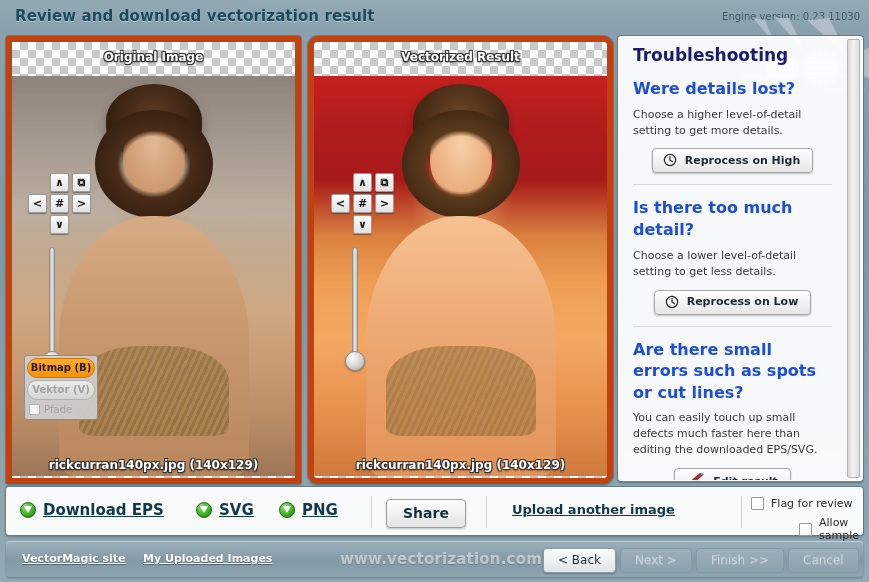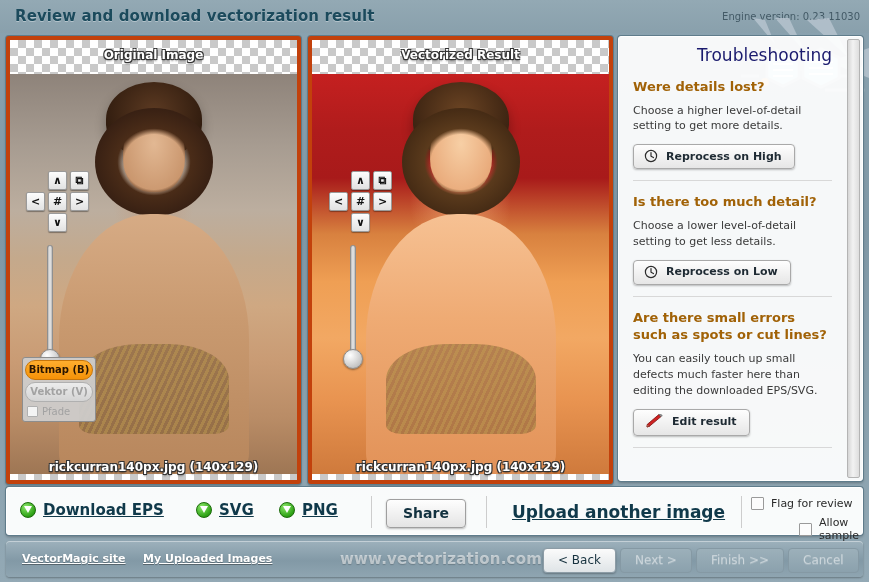--- a/index.html
+++ b/index.html
@@ -38,27 +38,27 @@
   }
 
   
   .work-area {
     position:absolute; left:0; top:33px; width:869px; height:450px;
   }
 
   .img-panel {
     position:absolute; top:3px; height:448px;
     background:#ffffff;
-    border:4px solid #c2410c;
+    border:6px solid #c2410c;
     border-radius:3px;
     box-shadow: 0 0 0 1px #5f7c8b, 0 2px 3px rgba(0,0,0,0.28);
     overflow:hidden;
   }
   #panel-original { left:6px;  width:295px; }
-  #panel-result   { left:308px; width:305px; }
+  #panel-result   { left:308px; width:305px;border-radius:10px; }
 
   .checker {
     position:absolute; inset:0;
     background-image:
       linear-gradient(45deg,#c9c9c9 25%, transparent 25%, transparent 75%, #c9c9c9 75%),
       linear-gradient(45deg,#c9c9c9 25%, transparent 25%, transparent 75%, #c9c9c9 75%);
     background-size: 16px 16px;
     background-position: 0 0, 8px 8px;
     background-color:#ffffff;
   }
@@ -215,34 +215,34 @@
     border:1px solid #ffffff;
     border-radius:3px;
     box-shadow: 0 0 0 1px #5f7c8b, 0 2px 3px rgba(0,0,0,0.28);
     overflow:hidden;
   }
   .ts-inner {
     position:absolute; left:0; top:0; right:16px; bottom:0;
     padding:8px 14px 0 14px;
   }
   .ts-title {
-    text-align:right;
-    font-size:17px; font-weight:normal; color:#1b1b6e;
+    text-align:left;
+    font-size:17px; font-weight:bold; color:#1b1b6e;
     margin-bottom:13px;
   }
   .ts-q {
-    font-size:13px; font-weight:bold; color:#a16207;
+    font-size:16px; font-weight:bold; color:#1d4ed8;
     line-height:1.35;
     margin-bottom:7px;
   }
   .ts-p {
     font-size:11px; color:#3a3a3a; line-height:1.45;
     margin-bottom:10px;
   }
-  .ts-btn-row { text-align:left; margin-bottom:11px; }
+  .ts-btn-row { text-align:center; margin-bottom:11px; }
   .ts-btn {
     display:inline-flex; align-items:center; gap:8px;
     background: linear-gradient(180deg,#fefefe,#e6e6e6);
     border:1px solid #a9a9a9;
     border-radius:4px;
     padding:4px 12px 5px 10px;
     font-size:11px; font-weight:bold; color:#1e2a33;
     box-shadow:0 1px 2px rgba(0,0,0,0.25);
     cursor:pointer;
   }
@@ -292,21 +292,21 @@
     padding:5px 16px 6px;
     background: linear-gradient(180deg,#fefefe,#e4e4e4);
     border:1px solid #9f9f9f;
     border-radius:4px;
     font-size:14px; font-weight:bold; color:#12313f;
     box-shadow:0 1px 2px rgba(0,0,0,0.25);
     cursor:pointer;
   }
   .upload-link {
     position:absolute; top:14px; left:505px;
-    font-size:17px; font-weight:bold; color:#10394a;
+    font-size:13px; font-weight:bold; color:#10394a;
     text-decoration:underline; cursor:pointer;text-align:right;
   }
   .cb-row {
     position:absolute; display:flex; align-items:center; gap:7px;
     font-size:11px; color:#2b2b2b; cursor:pointer;
   }
   .cb-box {
     width:13px; height:13px;
     background:#fcfcfc; border:1px solid #9a9a9a; border-radius:1px;
     flex:none;

